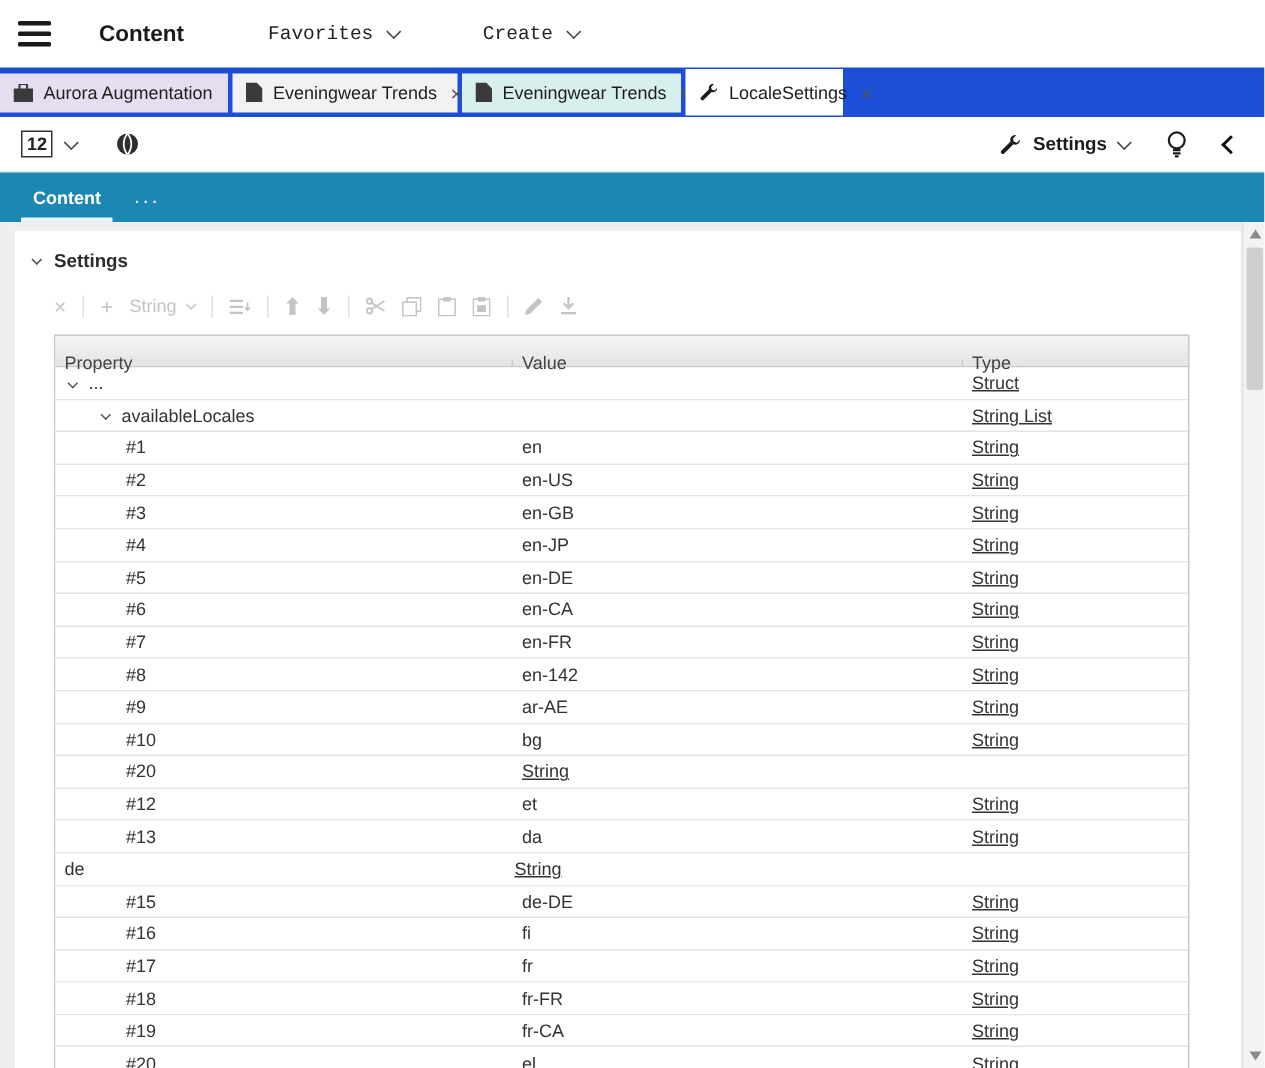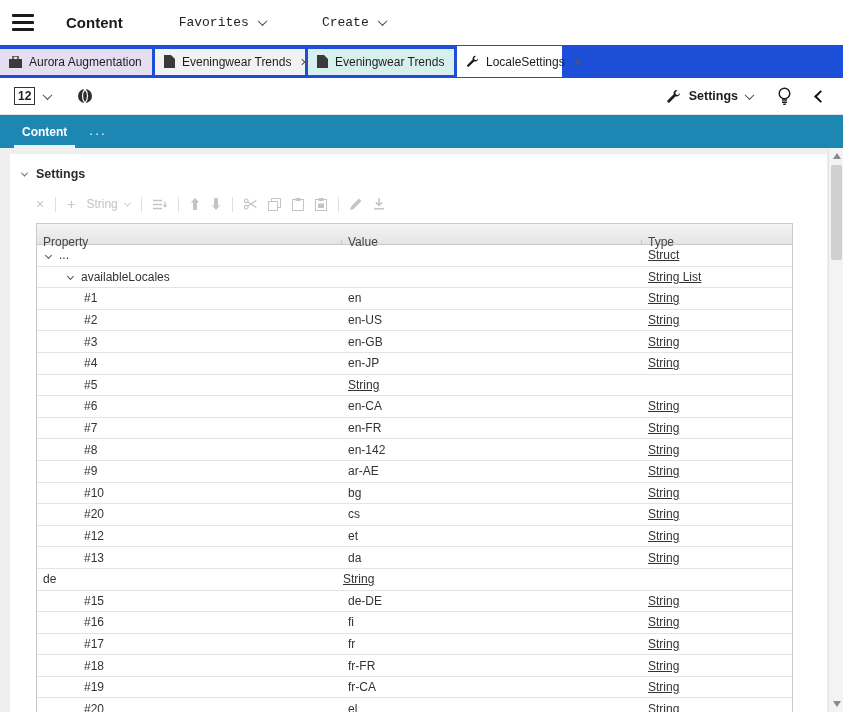--- a/index.html
+++ b/index.html
@@ -308,20 +308,21 @@
               <div class="cell c-prop lvl2">
                 <span>#4</span>
               </div>
               <div class="cell c-val">en-JP</div>
               <div class="cell c-type">String</div>
             </div>
             <div class="trow">
               <div class="cell c-prop lvl2">
                 <span>#5</span>
               </div>
+              <div class="cell c-val">en-DE</div>
               <div class="cell c-type">String</div>
             </div>
             <div class="trow">
               <div class="cell c-prop lvl2">
                 <span>#6</span>
               </div>
               <div class="cell c-val">en-CA</div>
               <div class="cell c-type">String</div>
             </div>
             <div class="trow">
@@ -349,21 +350,20 @@
               <div class="cell c-prop lvl2">
                 <span>#10</span>
               </div>
               <div class="cell c-val">bg</div>
               <div class="cell c-type">String</div>
             </div>
             <div class="trow">
               <div class="cell c-prop lvl2">
                 <span>#20</span>
               </div>
-              <div class="cell c-val">cs</div>
               <div class="cell c-type">String</div>
             </div>
             <div class="trow">
               <div class="cell c-prop lvl2">
                 <span>#12</span>
               </div>
               <div class="cell c-val">et</div>
               <div class="cell c-type">String</div>
             </div>
             <div class="trow">

